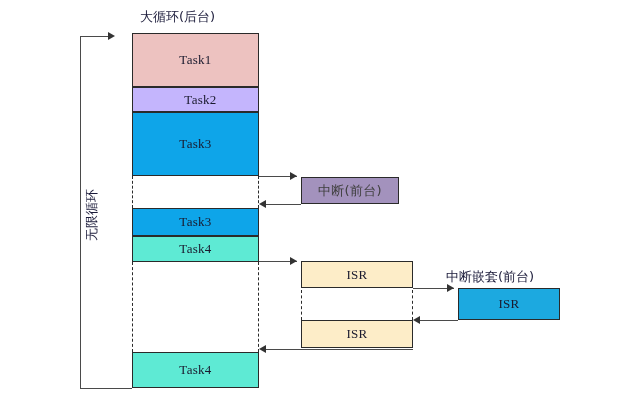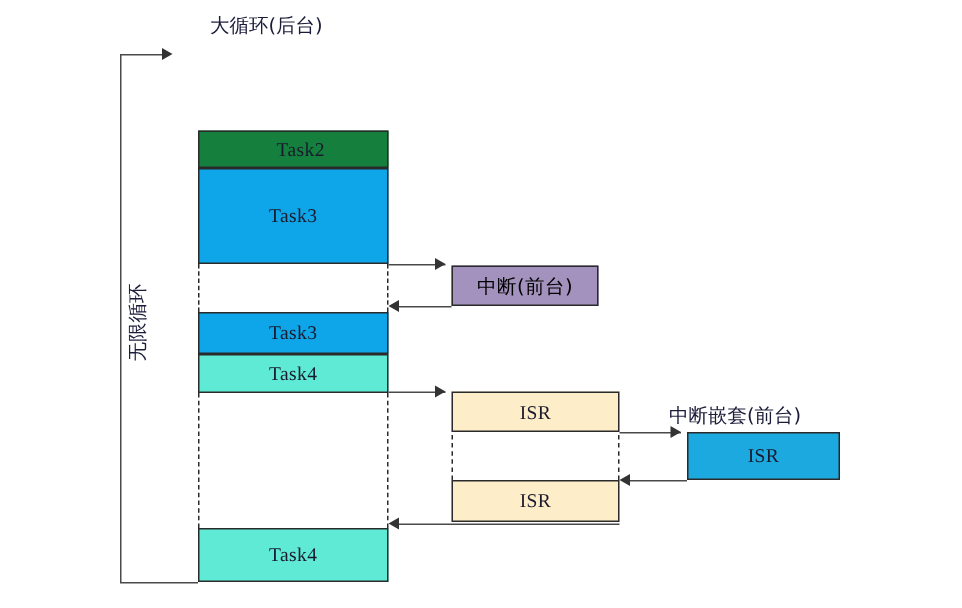--- a/index.html
+++ b/index.html
@@ -17,32 +17,32 @@
     box-sizing:border-box;
     border:1px solid #2a2a2a;
     display:flex;
     align-items:center;
     justify-content:center;
     font-size:13px;
     color:#1a1a2e;
     letter-spacing:0.3px;
     white-space:nowrap;
   }
-  .cjk{font-family:"DejaVu Sans", sans-serif; font-size:13px; color:#000000;}
+  .cjk{font-family:"DejaVu Sans", sans-serif; font-size:13px; color:#404040;}
 
   .label{
     position:absolute;
     font-family:"DejaVu Sans", sans-serif;
     font-size:13px;
     color:#1b1b3a;
     white-space:nowrap;
   }
 
   .task1{background:#edc2c0;}
-  .task2{background:#15803d;padding-left:10px;}
+  .task2{background:#c4b5fd;padding-left:10px;}
   .task3{background:#0ea5e9;}
   .task4{background:#5eead4;}
   .intr{background:#a392bd;}
   .isr{background:#fdedc8;}
   .isrblue{background:#1ca9e0;}
 
   
   .hline{position:absolute;height:0;border-top:1px solid #4a4a4a;}
   .vline{position:absolute;width:0;border-left:1px solid #4a4a4a;}
   .vdash{position:absolute;width:0;border-left:1px dashed #2a2a2a;}
@@ -92,20 +92,21 @@
   <div class="hline" style="left:80px;top:388px;width:52px;"></div>
   <div class="arrow-r" style="left:108px;top:32px;"></div>
 
   <div class="vtext" style="left:42px;top:206px;width:100px;text-align:center;">无限循环</div>
 
   <div class="vdash" style="left:132px;top:176px;height:32px;"></div>
   <div class="vdash" style="left:132px;top:262px;height:90px;"></div>
   <div class="vdash" style="left:258px;top:176px;height:32px;"></div>
   <div class="vdash" style="left:258px;top:262px;height:90px;"></div>
 
+  <div class="box task1" style="left:132px;top:33px;width:127px;height:54px;">Task1</div>
 
   <div class="box task2" style="left:132px;top:87px;width:127px;height:25px;">Task2</div>
 
   <div class="box task3" style="left:132px;top:112px;width:127px;height:64px;">Task3</div>
 
   <div class="box task3" style="left:132px;top:208px;width:127px;height:28px;">Task3</div>
 
   <div class="box task4" style="left:132px;top:236px;width:127px;height:26px;">Task4</div>
 
   <div class="box task4" style="left:132px;top:352px;width:127px;height:36px;">Task4</div>

